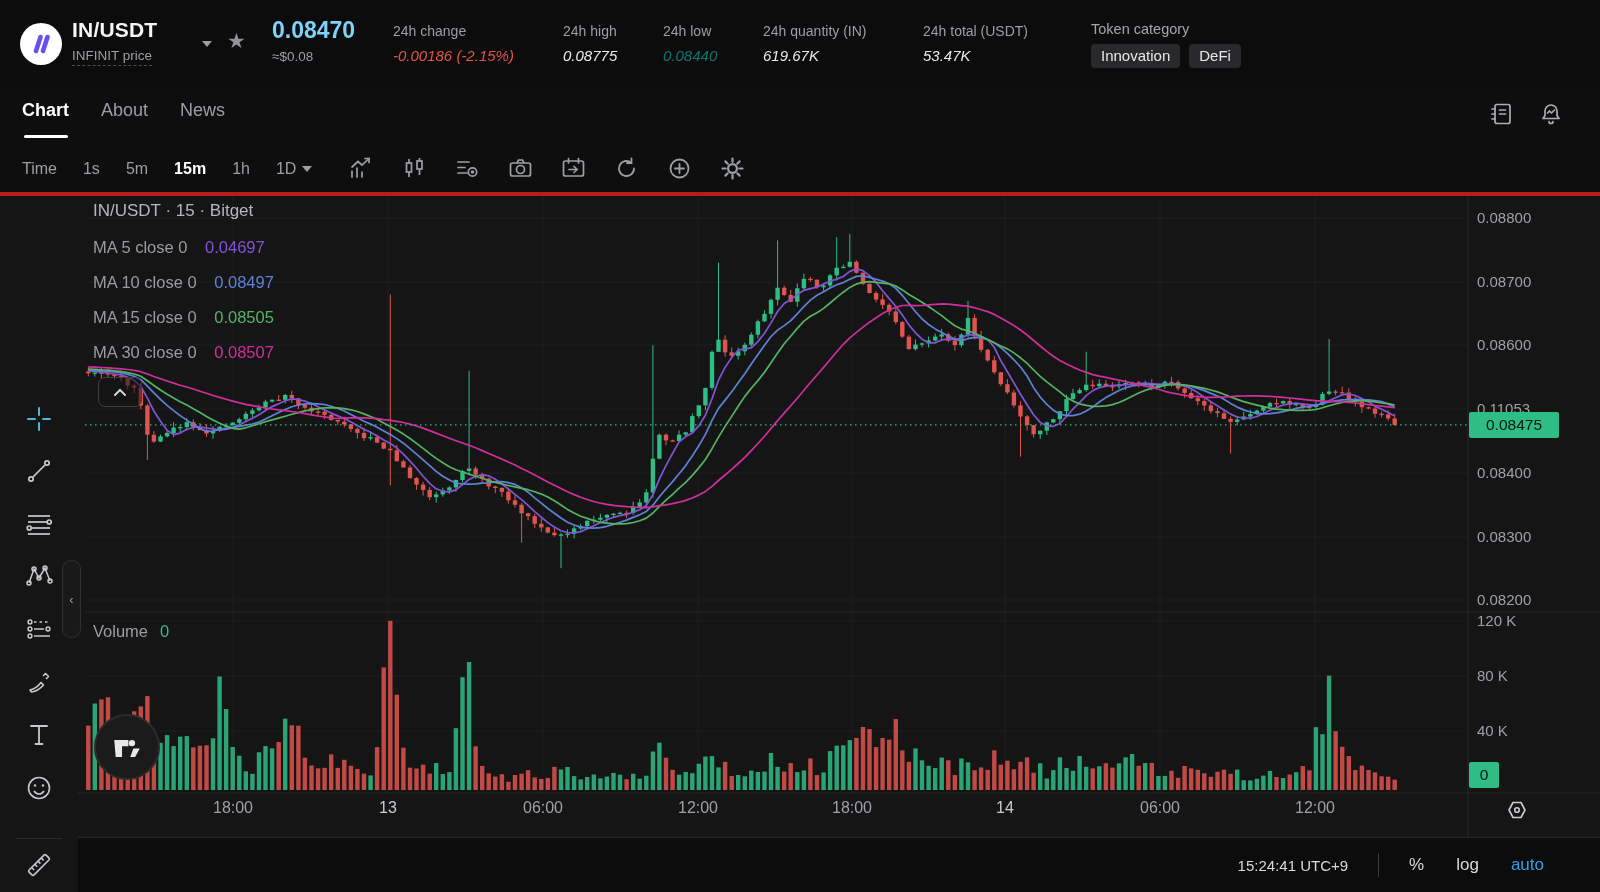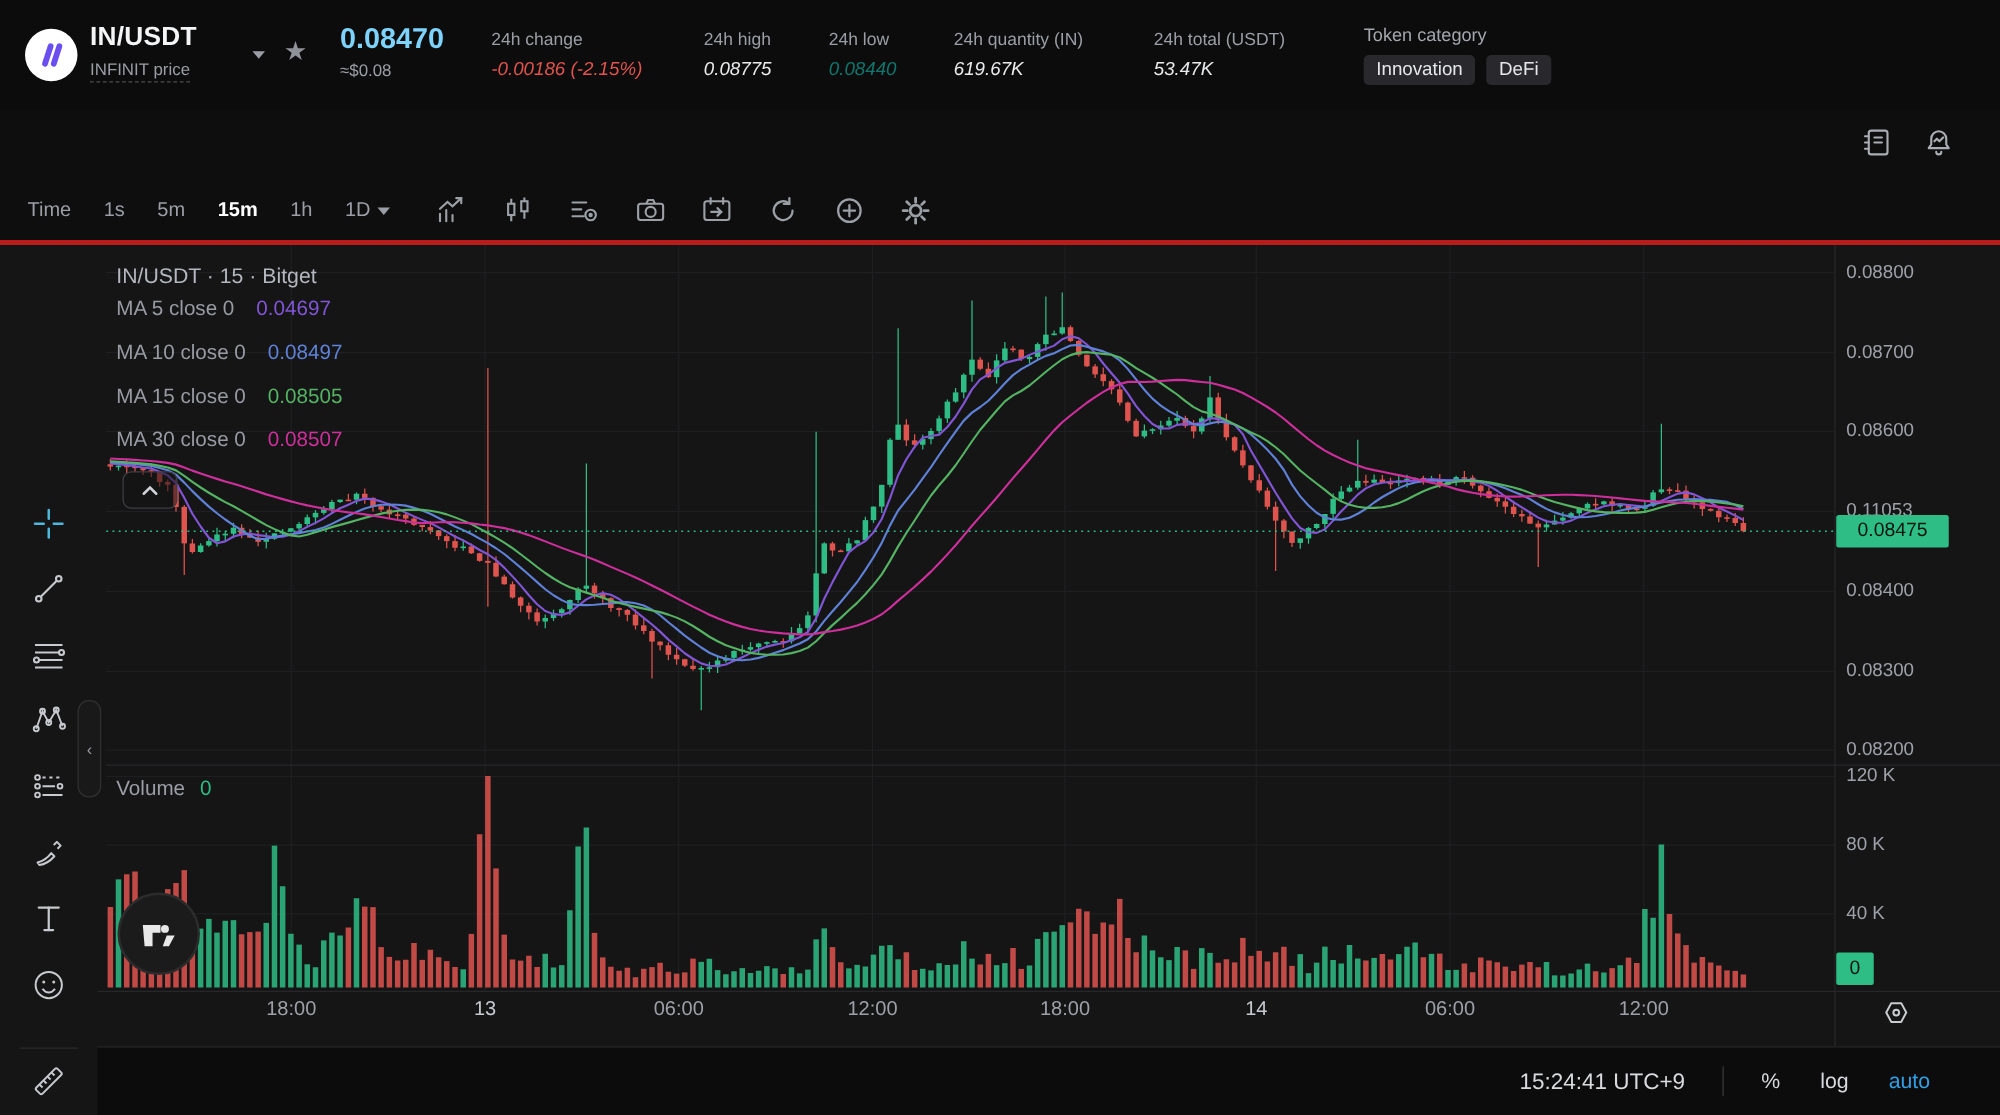--- a/index.html
+++ b/index.html
@@ -37,39 +37,39 @@
   .tb-icons{display:flex;align-items:center;gap:26px;margin-left:36px;}
   .toolbar-right{position:absolute;right:60px;top:0;height:47px;display:flex;align-items:center;gap:32px;}
   .provider{display:flex;align-items:center;gap:9px;font-size:16.5px;color:#b2b5be;cursor:pointer;}
   
   .rail{position:absolute;left:0;top:192px;width:78px;bottom:0;z-index:4;}
   .rail .tool{position:absolute;left:24px;width:30px;height:30px;cursor:pointer;}
   .rail .divider{position:absolute;left:16px;width:46px;height:1px;background:#2a2a2a;}
   .collapse-handle{position:absolute;left:62px;top:560px;width:17px;height:76px;background:#191919;border:1px solid #303030;border-radius:9px;display:flex;align-items:center;justify-content:center;color:#9a9da4;font-size:13px;cursor:pointer;z-index:6;}
   
   .legend-row{position:absolute;left:93px;top:201px;display:flex;gap:17px;font-size:17px;z-index:3;white-space:nowrap;}
-  .legend-title{color:#b4b7bf;margin-top:10px;}
+  .legend-title{color:#b4b7bf;}
   .legend-ohlc{color:#2ebd85;}
   .ma-row{position:absolute;left:93px;font-size:16.5px;color:#989ba3;z-index:3;white-space:nowrap;}
   .ma-row .ma-val{margin-left:13px;}
   .ma-collapse{position:absolute;left:98px;top:377px;width:42px;height:28px;border:1px solid #3d3d44;border-radius:7px;display:flex;align-items:center;justify-content:center;cursor:pointer;z-index:3;background:rgba(20,20,20,.55);}
   .vol-row{position:absolute;left:93px;top:622px;font-size:16.5px;color:#9b9ea6;z-index:3;}
   .vol-row .v{color:#2ebd85;margin-left:12px;}
   .watermark{position:absolute;left:94px;top:714px;width:62px;height:62px;border-radius:50%;background:#1b1b1b;border:2px solid #2c2c2c;z-index:2;display:flex;align-items:center;justify-content:center;}
   
   .ptick{position:absolute;left:1477px;font-size:15px;color:#9da0a8;height:20px;line-height:20px;z-index:3;}
   .vtick{position:absolute;left:1477px;font-size:15px;color:#9da0a8;height:20px;line-height:20px;z-index:3;}
   .price-badge{position:absolute;left:1469px;width:90px;height:26px;background:#2ebd85;color:#081610;font-size:15.5px;display:flex;align-items:center;justify-content:center;border-radius:2px;z-index:3;}
   .vol-badge{position:absolute;left:1469px;width:30px;height:26px;background:#2ebd85;color:#081610;font-size:15.5px;display:flex;align-items:center;justify-content:center;border-radius:2px;z-index:3;}
   .ttick{position:absolute;top:799px;transform:translateX(-50%);font-size:16px;color:#9da0a8;z-index:3;}
   .ttick.major{color:#c7cad0;}
   .axis-gear{position:absolute;left:1504px;top:797px;z-index:3;cursor:pointer;}
   
   .statusbar{position:absolute;left:78px;right:0;bottom:0;height:54px;background:#0c0c0c;border-top:1px solid #272727;z-index:5;display:flex;align-items:center;justify-content:flex-end;padding-right:56px;gap:30px;}
-  .sb-clock{font-size:18px;color:#d8dade;cursor:pointer;}
+  .sb-clock{font-size:15px;color:#d8dade;cursor:pointer;}
   .sb-sep{width:1px;height:24px;background:#3a3a3a;}
   .sb-item{font-size:17px;color:#d8dade;cursor:pointer;}
   .sb-item.active{color:#31a0e6;}
   svg.chart{position:absolute;left:0;top:0;z-index:1;}
 </style>
 </head>
 <body>
 
 <div id="app">
 
@@ -738,20 +738,25 @@
         </div>
       </div>
     <div class="tok-lbl">Token category</div>
     <div class="tok-badges" id="badges-host">
         <span class="badge">Innovation</span>
         <span class="badge">DeFi</span>
       </div>
   </div>
 
   <div class="tabbar">
+    <div class="tabs" id="tabs-host">
+        <span class="tab active">Chart</span>
+        <span class="tab">About</span>
+        <span class="tab">News</span>
+      </div>
     <div class="tab-icons">
       <span class="icon-btn">
         <svg width="26" height="26" viewBox="0 0 26 26" fill="none" stroke="#aaadb4" stroke-width="1.7" stroke-linecap="round">
           <rect x="7" y="3.5" width="15" height="19" rx="2"></rect>
           <line x1="4" y1="8" x2="7" y2="8"></line>
             <line x1="4" y1="13" x2="7" y2="13"></line>
             <line x1="4" y1="18" x2="7" y2="18"></line>
           <line x1="11.5" y1="9" x2="17.5" y2="9"></line>
             <line x1="11.5" y1="13" x2="17.5" y2="13"></line>
         </svg>

